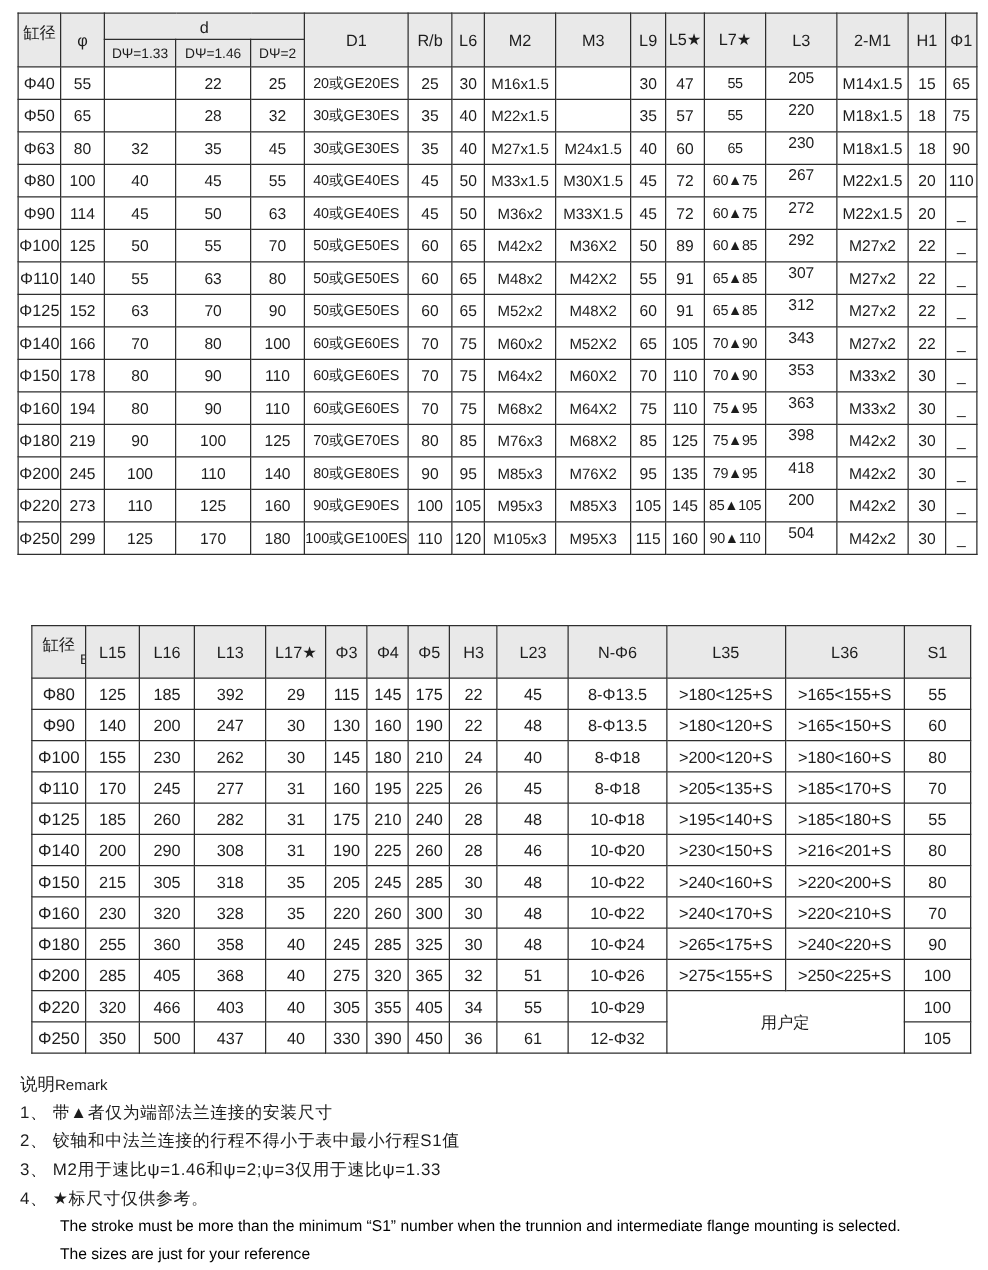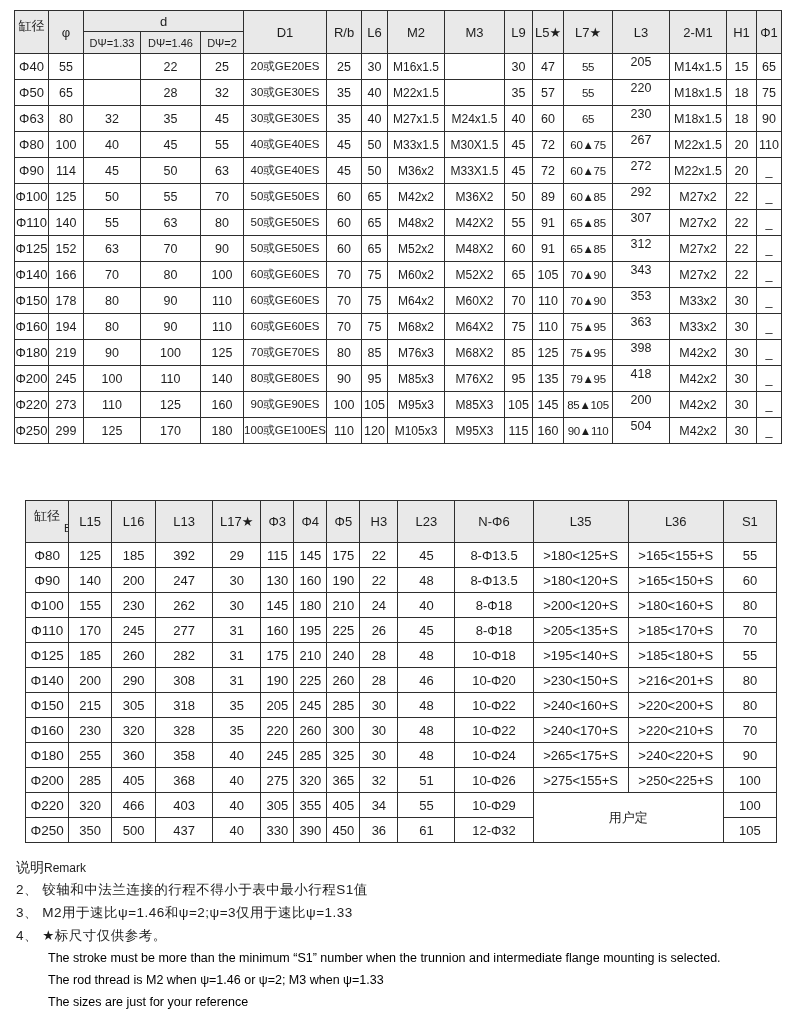--- a/index.html
+++ b/index.html
@@ -621,21 +621,21 @@
           <td>36</td>
           <td>61</td>
           <td>12-Φ32</td>
           <td>105</td>
         </tr>
       </tbody>
   </table>
 
   <div class="notes">
     <div class="notes-title"><span>说明</span><span class="en">Remark</span></div>
+    <div class="note-line">1、 带▲者仅为端部法兰连接的安装尺寸</div>
     <div class="note-line">2、 铰轴和中法兰连接的行程不得小于表中最小行程S1值</div>
     <div class="note-line">3、 M2用于速比ψ=1.46和ψ=2;ψ=3仅用于速比ψ=1.33</div>
     <div class="note-line">4、 ★标尺寸仅供参考。</div>
     <div class="note-en">The stroke must be more than the minimum “S1” number when the  trunnion and intermediate flange mounting is selected.</div>
-    <div class="note-en">The rod thread is M2 when ψ=1.46 or ψ=2; M3 when ψ=1.33</div>
     <div class="note-en">The sizes are just for your reference</div>
   </div>
 
 </div>
 
 </body></html>

